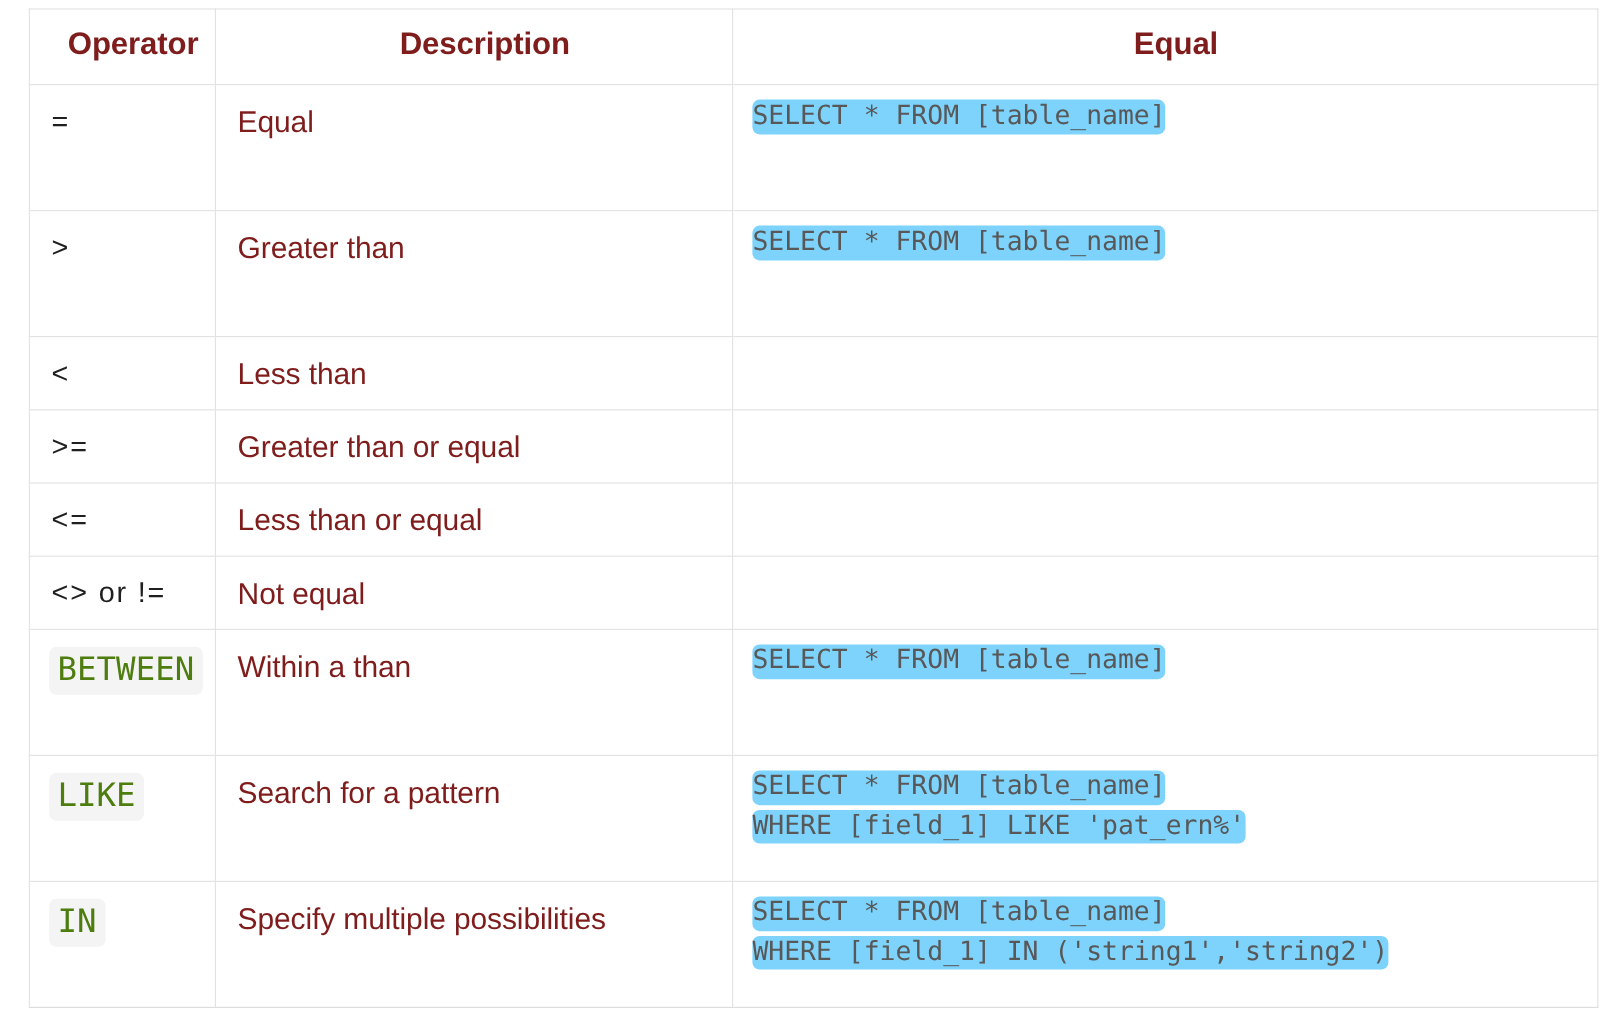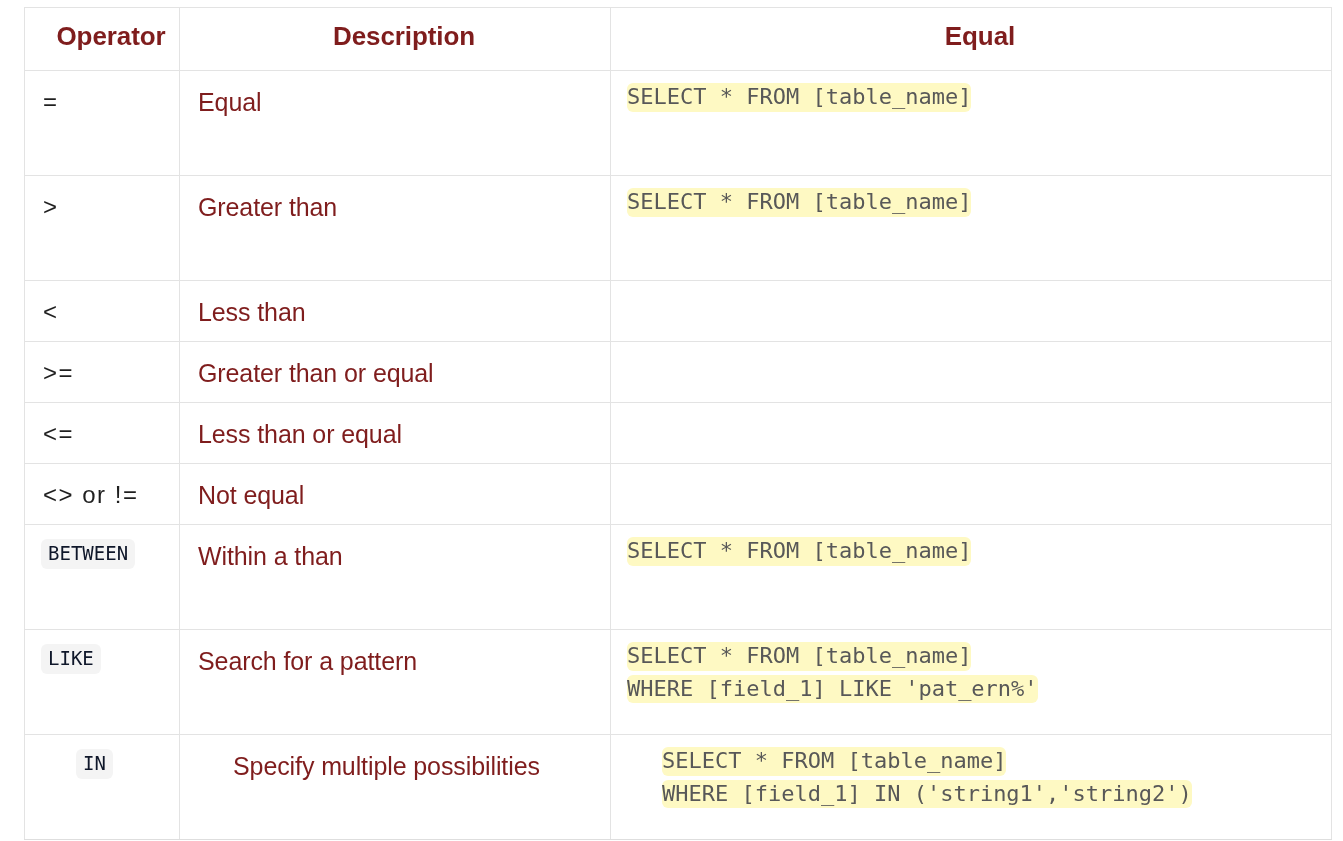--- a/index.html
+++ b/index.html
@@ -75,22 +75,22 @@
     color: #1f1f1f;
     line-height: 1.25;
     letter-spacing: 1.5px;
     white-space: nowrap;
   }
   .op-code {
     display: inline-block;
     margin: 14px 0 0 16px;
     padding: 3px 7px;
     font-family: "DejaVu Sans Mono", "Liberation Mono", monospace;
-    font-size: 19px;
-    color: #0f172a;
+    font-size: 27px;
+    color: #4d7c0f;
     background: #f4f4f4;
     border-radius: 6px;
     line-height: 1.25;
     white-space: nowrap;
   }
 
   
   .desc-text {
     display: block;
     padding: 16px 10px 0 18px;
@@ -106,34 +106,34 @@
   .syn-block {
     padding: 12px 0 14px 16px;
   }
   .syn-line {
     display: table;
     margin: 0 0 4px 0;
     padding: 3px 7px;
     font-family: "DejaVu Sans Mono", "Liberation Mono", monospace;
     font-size: 22px;
     color: #585858;
-    background: #fef9c3;
+    background: #7dd3fc;
     border-radius: 6px;
     line-height: 1.3;
     white-space: pre;
   }
   .syn-line:last-child { margin-bottom: 0; }
   .syn-empty { display: block; height: 0; }
 
   
   tr.row-tall td { height: 104px; }
   tr.row-short td { height: 60px; }
 
   
-  tbody tr:last-child td { border-bottom-color: #dedede; padding-left: 35px; }
+  tbody tr:last-child td { border-bottom-color: #dedede; }
 </style>
 </head>
 <body>
 
 <div class="page">
   <div class="table-wrap">
     <table class="op-table">
       <colgroup>
         <col class="c-op">
         <col class="c-desc">

